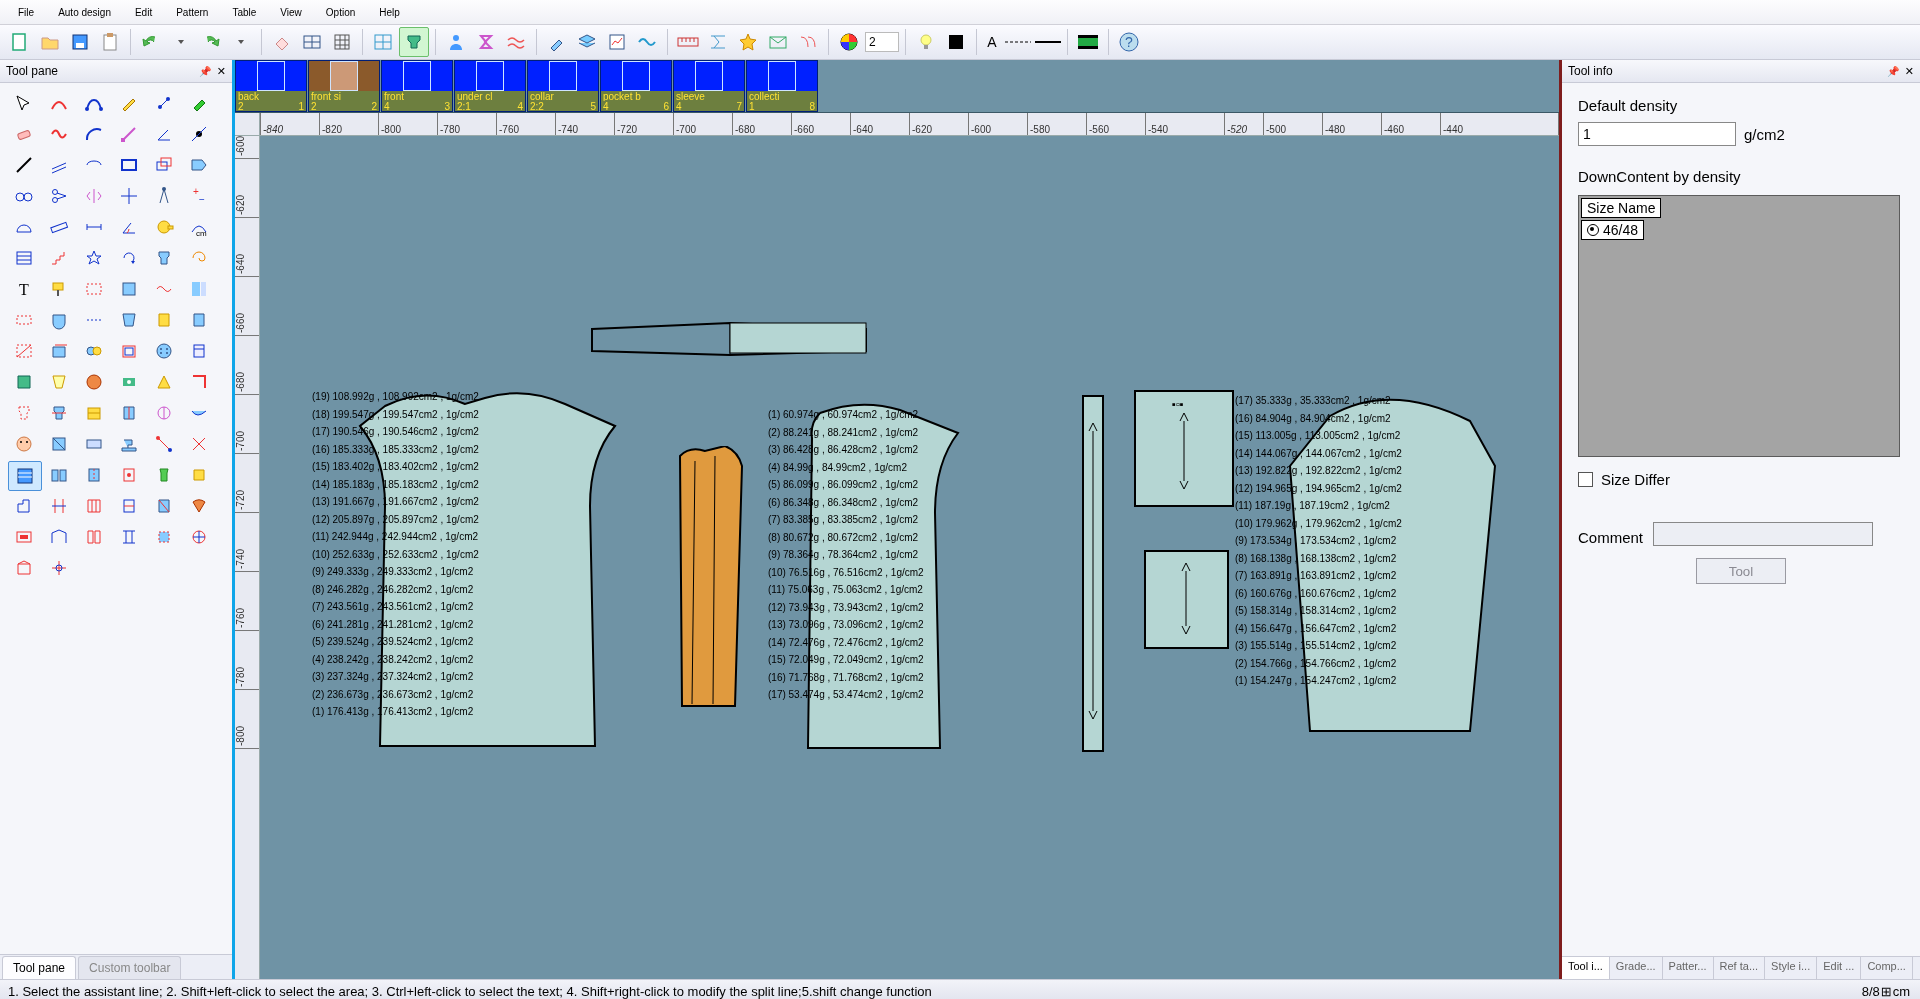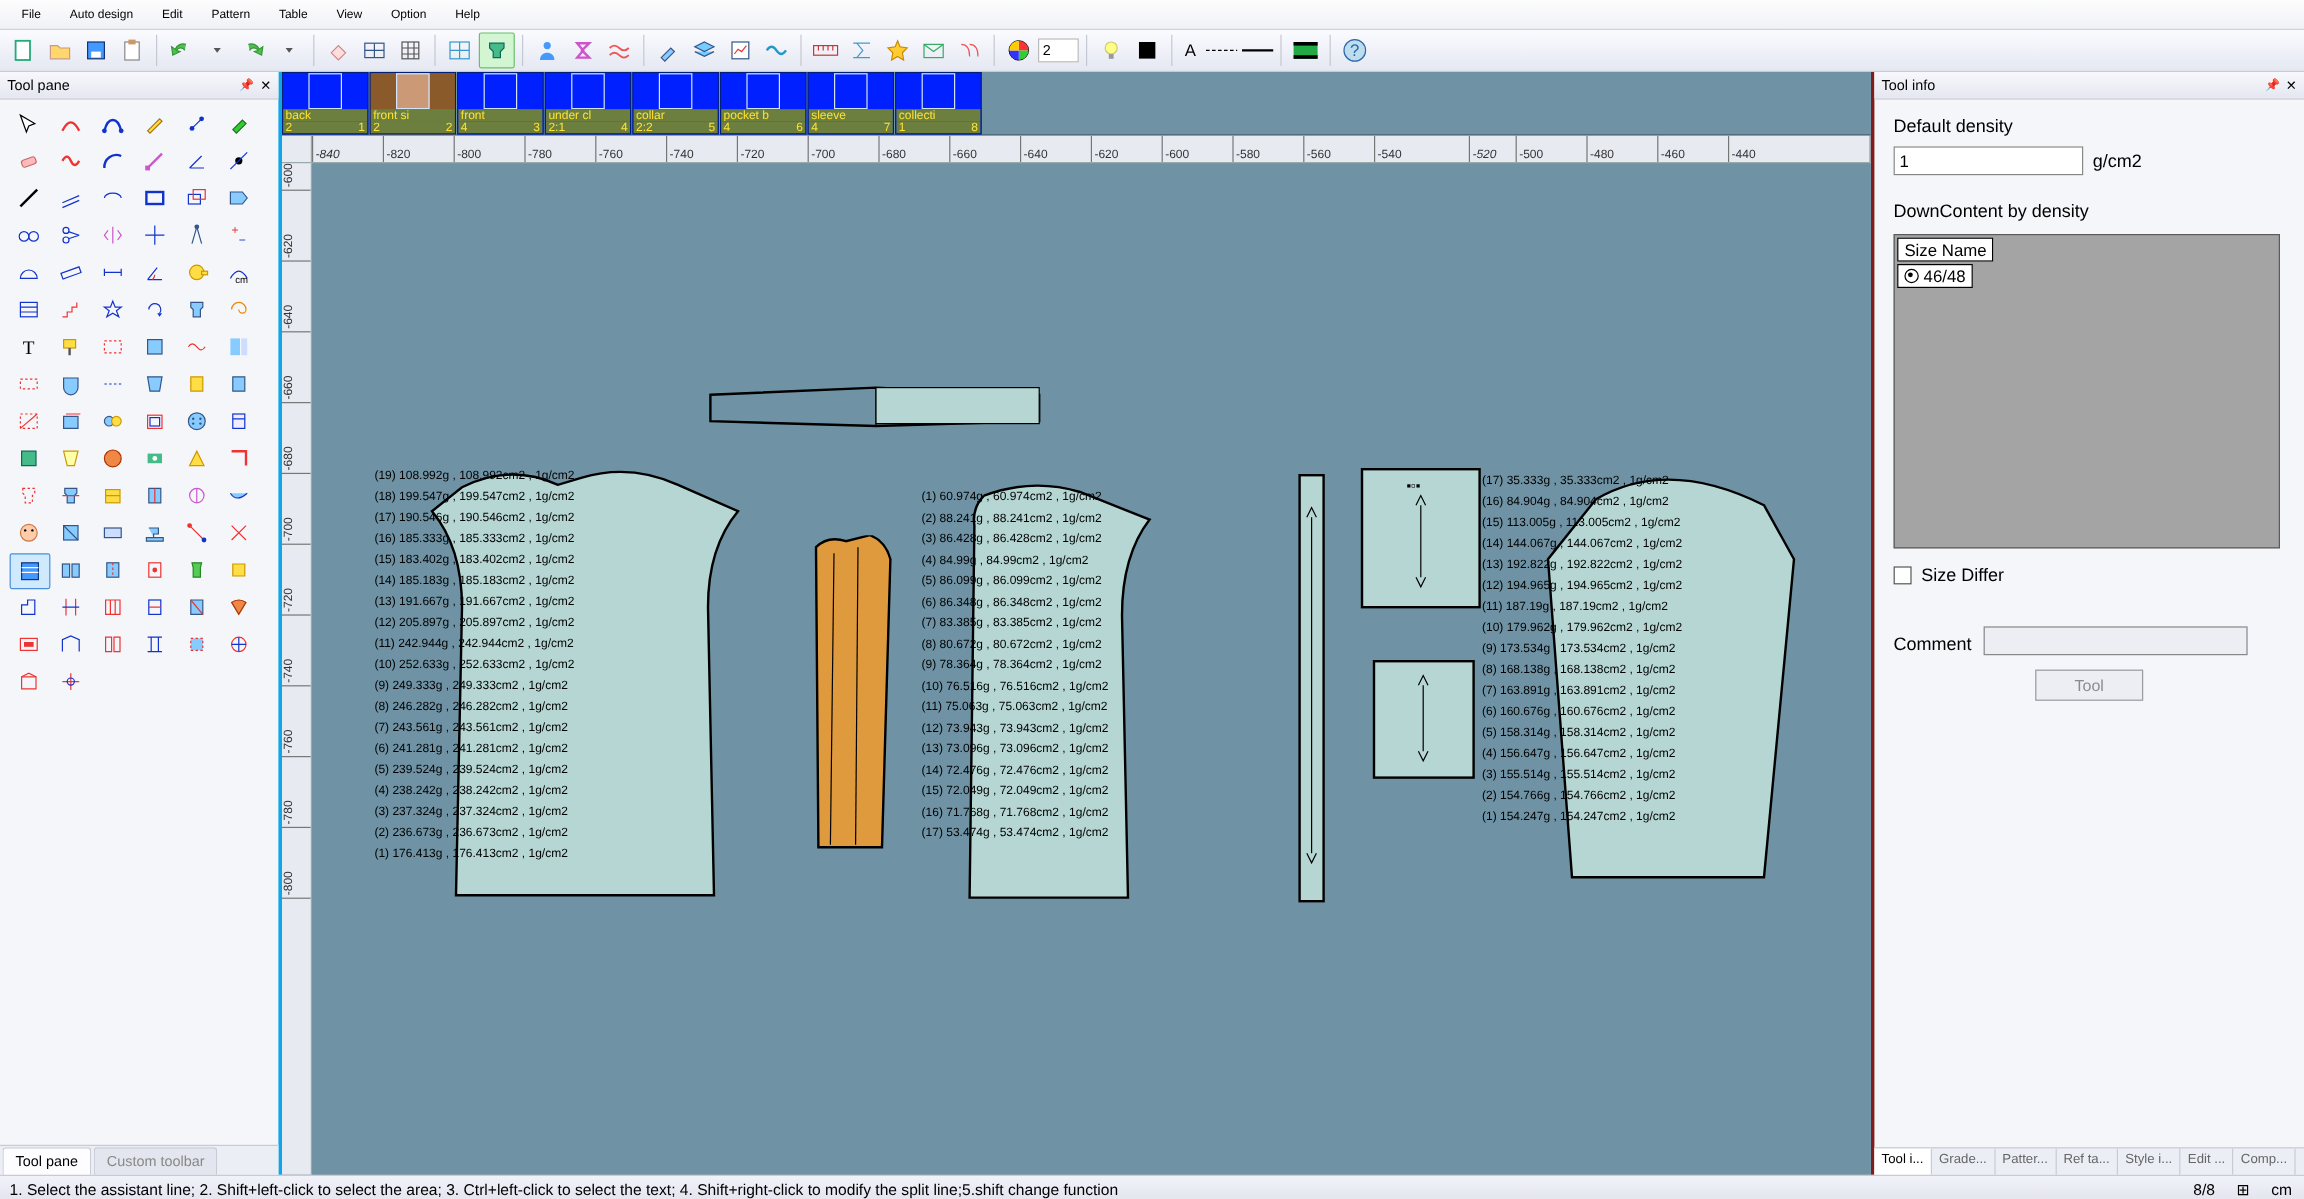--- a/index.html
+++ b/index.html
@@ -42,21 +42,21 @@
 .ti-inp{width:148px;height:22px;border:1px solid #888;background:#fff;padding:0 4px;font-size:14px}
 .ti-unit{margin-left:8px}
 .size-box{width:320px;height:260px;background:#a4a4a4;border:1px solid #5b5b5b;margin-top:10px}
 .size-hdr{display:inline-block;background:#fff;border:1px solid #000;padding:1px 5px;font-size:14px;margin:2px}
 .size-opt{background:#fff;border:1px solid #000;padding:1px 5px;font-size:14px;margin:0 2px;display:inline-flex;align-items:center;gap:4px}
 .apply-btn{width:90px;height:26px;border:1px solid #9a9aa2;background:#eceef4;color:#8a8a92;margin-top:12px}
 .right-tabs{height:22px;border-top:1px solid #c8cad6;display:flex;background:#eceef6;font-size:11px;overflow:hidden}
 .rtab{padding:3px 6px;border-right:1px solid #c8cad6;white-space:nowrap;color:#666}
 .rtab.active{background:#fff;color:#000}
 .status{height:22px;background:linear-gradient(#f2f3f9,#e1e3ee);border-top:1px solid #c8cad6;display:flex;align-items:center;padding:0 8px;font-size:13px;position:relative}
-.status .right{position:absolute;right:10px;display:flex;gap:18px;align-items:flex-start}
+.status .right{position:absolute;right:10px;display:flex;gap:1px;align-items:flex-start}
 svg{display:block}
 </style>
 </head>
 <body>
 
 <div class="menubar">
   <span>File</span>
   <span>Auto design</span>
   <span>Edit</span>
   <span>Pattern</span>

